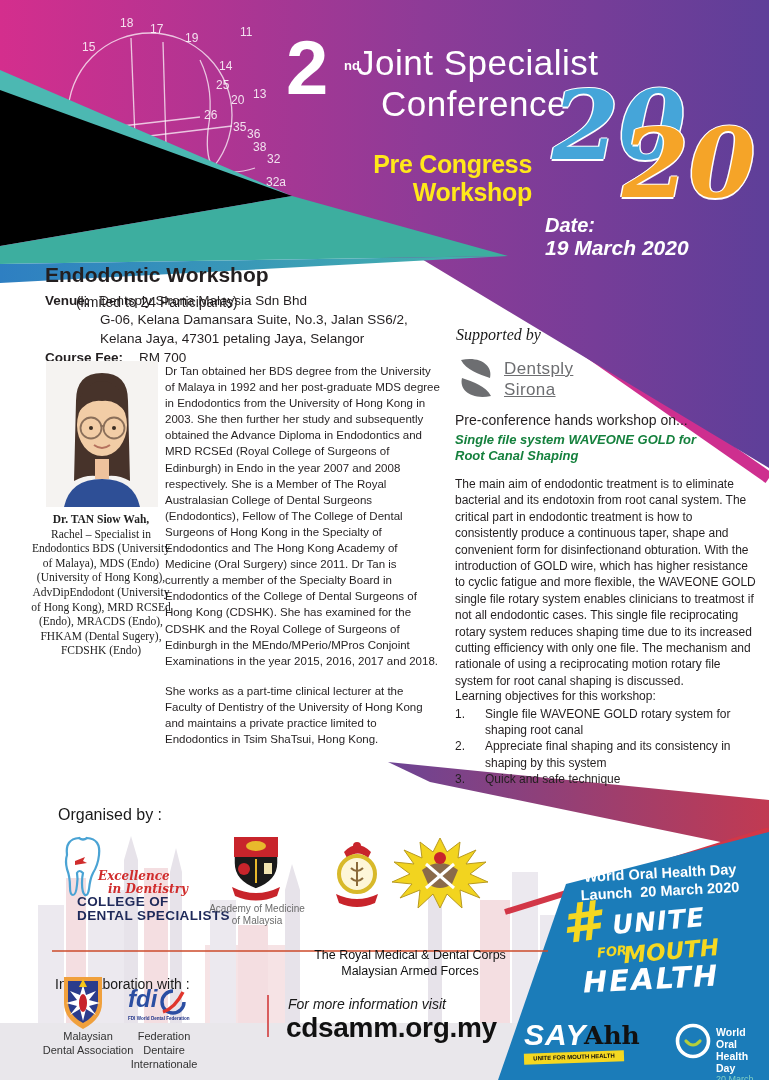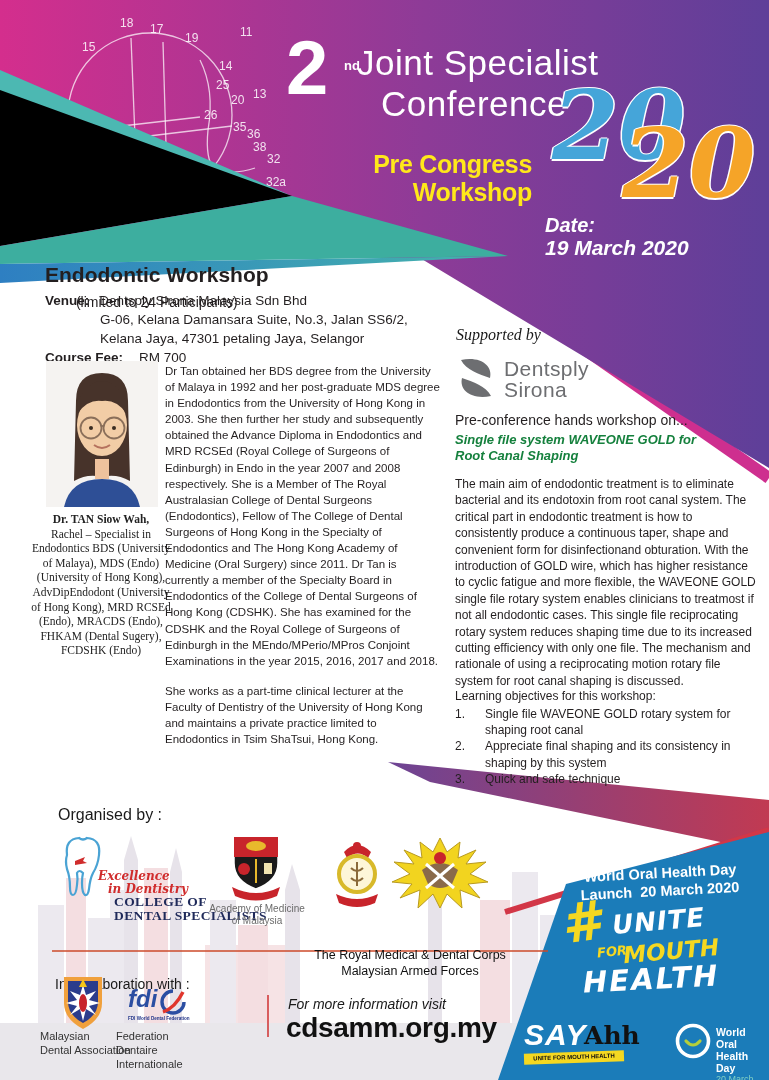--- a/index.html
+++ b/index.html
@@ -18,34 +18,34 @@
   .dateline{color:#fff;font-style:italic;font-weight:700;}
   
   .wk-title{font-size:21px;font-weight:700;}
   .wk-note{font-size:14px;font-weight:400;}
   .info{font-size:13.5px;line-height:19px;}
   .lbl{font-weight:700;}
   .caption{font-family:"Liberation Serif",serif;font-size:11.5px;line-height:14.6px;text-align:center;color:#222;}
   .bio{font-size:11.5px;line-height:16.1px;color:#231f20;}
   
   .supported{font-family:"Liberation Serif",serif;font-style:italic;font-size:16px;color:#1a1a1a;}
-  .dsp-word{font-size:21px;color:#6d6e71;line-height:21px;letter-spacing:.4px;}
+  .dsp-word{font-size:17px;color:#6d6e71;line-height:21px;letter-spacing:.4px;text-decoration:underline;}
   .pch{font-size:14px;font-weight:400;}
   .topic{font-size:13px;font-weight:700;font-style:italic;color:#15803d;line-height:16px;}
   .rpara{font-size:12px;line-height:16.4px;}
   .obj-item{display:flex;font-size:12px;line-height:16.2px;}
   .obj-num{width:30px;flex:none;}
   
   .org-h{font-size:16px;color:#1a1a1a;}
   .excel{font-family:"DejaVu Serif",serif;font-style:italic;font-weight:700;color:#d02c2c;font-size:12px;line-height:13px;}
-  .college{font-family:Liberation Serif, serif;font-weight:700;color:#1f2a5a;font-size:13.5px;line-height:14px;letter-spacing:.4px;margin-left:37px;}
+  .college{font-family:Liberation Sans, sans-serif;font-weight:700;color:#1f2a5a;font-size:13.5px;line-height:14px;letter-spacing:.4px;}
   .acad-cap{font-size:10px;line-height:11.5px;color:#6b6b6b;text-align:center;}
   .af-cap{font-size:12.5px;line-height:16px;text-align:center;color:#111;}
   .collab-h{font-size:14px;color:#1a1a1a;}
-  .small-cap{font-size:11px;line-height:14px;text-align:left;color:#333;}
+  .small-cap{font-size:11px;line-height:14px;text-align:center;color:#333;}
   .fdi-word{font-size:24px;font-weight:700;color:#2b4ea2;font-style:italic;line-height:22px;}
   .fdi-sub{font-size:4.6px;font-weight:700;color:#24368a;}
   .info-visit{font-style:italic;font-size:14px;color:#1a1a1a;}
   .site{font-size:28px;font-weight:700;color:#111;letter-spacing:-.3px;}
   .wohd-banner{color:#fff;font-weight:700;font-size:14.5px;line-height:18px;text-align:center;white-space:pre;}
   .brush{font-style:italic;font-weight:700;font-family:"DejaVu Sans",sans-serif;}
   .say{font-size:30px;font-weight:800;font-style:italic;color:#fff;letter-spacing:1px;line-height:1;}
   .ahh{font-family:"DejaVu Serif",serif;font-weight:700;font-size:25px;color:#111;line-height:1;}
   .tape{background:#f5d821;color:#111;font-size:6px;font-weight:700;text-align:center;line-height:11px;}
   .wohd-logo-t{color:#fff;font-weight:700;font-size:10.5px;line-height:12px;}

